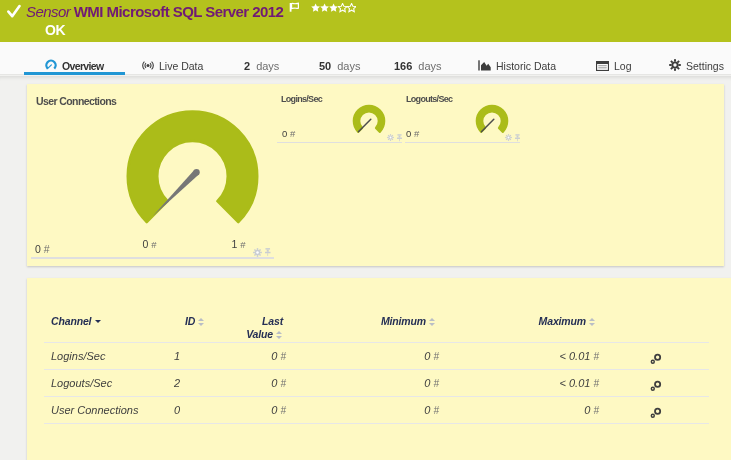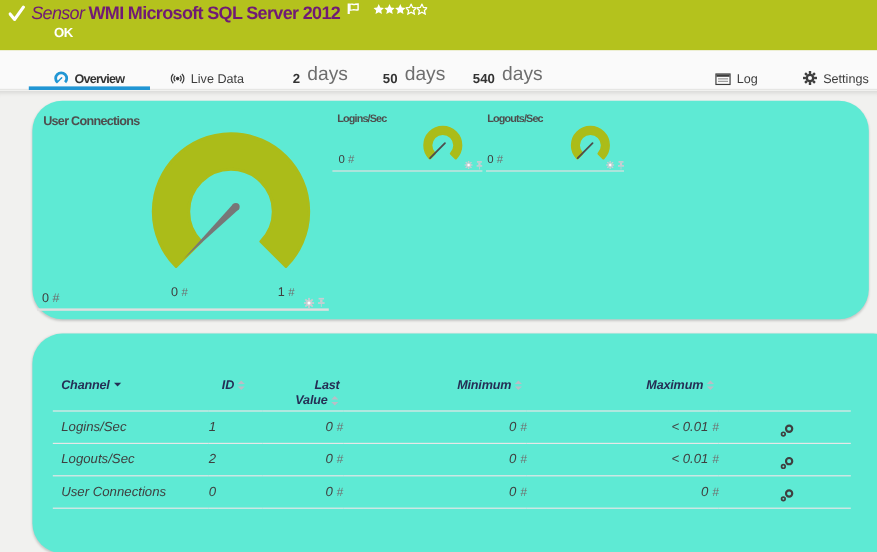--- a/index.html
+++ b/index.html
@@ -10,41 +10,41 @@
   .topbar { position:absolute; left:0; top:0; width:731px; height:42px; background:#b4c21d; }
   .check-icon { position:absolute; left:7px; top:4px; }
   .titleline { position:absolute; left:26px; top:3px; height:20px; white-space:nowrap; color:#701a75; font-size:15px; line-height:18px; }
   .sensor-type { font-style:italic; font-weight:normal; letter-spacing:-0.55px; margin-right:3.5px; }
   .sensor-title { font-weight:bold; letter-spacing:-0.55px; }
   .flag-icon { position:absolute; left:289px; top:2px; }
   .stars { position:absolute; left:310.5px; top:3px; display:flex; gap:0; }
   .stars svg { display:block; }
   .star-filled path { fill:#ffffff; stroke:none; }
   .star-empty path { fill:none; stroke:#ffffff; stroke-width:1.05; stroke-linejoin:miter; }
-  .status-ok { position:absolute; left:45px; top:22px; color:#fff; font-size:11px; font-weight:bold; letter-spacing:-0.5px; }
+  .status-ok { position:absolute; left:45px; top:22px; color:#fff; font-size:14px; font-weight:bold; letter-spacing:-0.5px; }
 
   
   .tabbar { position:absolute; left:0; top:42px; width:731px; height:33px; background:#fafafa; border-bottom:1px solid #e6e6e4; }
   .tab { position:absolute; top:0; height:33px; display:flex; align-items:flex-end; padding-bottom:3px; font-size:10.5px; letter-spacing:0; color:#3d3d3d; cursor:pointer; }
   .tab .ticon { margin-right:5px; display:inline-flex; margin-bottom:1px; }
   .tab-overview { left:45px; font-weight:bold; color:#333; letter-spacing:-0.65px; }
   .tab-live { left:142px; }
   .tab-2days { left:244px; }
   .tab-30days { left:319px; }
   .tab-365days { left:394px; }
   .tab-historic { left:478px; }
   .tab-log { left:596px; }
   .tab-settings { left:669px; }
   .tab .num { font-weight:bold; color:#333; margin-right:6px; font-size:11px; letter-spacing:0; }
-  .tab .unit { color:#6e6e6e; font-size:16px; letter-spacing:0; }
+  .tab .unit { color:#6e6e6e; font-size:11px; letter-spacing:0; }
   .active-underline { position:absolute; left:24px; top:30px; width:101px; height:3px; background:#2196d4; }
 
   
   .content { position:absolute; left:0; top:76px; width:731px; height:384px; background:#f1f1ef; box-shadow:inset 0 5px 4px -4px rgba(0,0,0,0.12); }
-  .panel { position:absolute; background:#5eead4; box-shadow:0 1px 2px rgba(0,0,0,0.18);border-radius:25px; }
+  .panel { position:absolute; background:#fef9c3; box-shadow:0 1px 2px rgba(0,0,0,0.18); }
   .panel-gauges { left:27px; top:8px; width:697px; height:182px; }
   .panel-table { left:27px; top:201.5px; width:726px; height:183px;font-style:italic; }
 
   
   .gtitle { position:absolute; font-size:10.5px; letter-spacing:-0.6px; font-weight:bold; color:#4e4e4e; }
   .gtitle-small { font-size:9px; letter-spacing:-0.7px; }
   .gvalue { position:absolute; font-size:10.5px; color:#3f3f3f; white-space:nowrap; }
   .gvalue .u, .glabel .u { font-size:9.5px; color:#6e6e6e; }
   .glabel { position:absolute; font-size:10.5px; color:#3f3f3f; transform:translateX(-50%); white-space:nowrap; }
   .tile-underline { position:absolute; height:1.6px; background:#dfdfdf; }
@@ -128,22 +128,29 @@
   </div>
   <div class="tab tab-2days">
     <span class="num">2</span>
     <span class="unit">days</span>
   </div>
   <div class="tab tab-30days">
     <span class="num">50</span>
     <span class="unit">days</span>
   </div>
   <div class="tab tab-365days">
-    <span class="num">540</span>
+    <span class="num">166</span>
     <span class="unit">days</span>
+  </div>
+  <div class="tab tab-historic">
+    <svg class="ticon" width="13" height="11" viewBox="0 0 13 11">
+      <rect x="0.3" y="0.3" width="1.4" height="10.2" fill="#3d3d3d"></rect>
+      <path d="M3,10.5 L3,5.2 L6.2,2 L8.6,5.8 L10.2,3.8 L12.7,7.2 L12.7,10.5 Z" fill="#3d3d3d"></path>
+    </svg>
+    <span>Historic Data</span>
   </div>
   <div class="tab tab-log">
     <svg class="ticon" width="13" height="10" viewBox="0 0 13 10">
       <rect x="0.55" y="0.55" width="11.9" height="8.9" fill="none" stroke="#3d3d3d" stroke-width="1.1"></rect>
       <rect x="1" y="1" width="11" height="2" fill="#3d3d3d"></rect>
       <rect x="2.3" y="4.2" width="8.4" height="1" fill="#9a9a9a"></rect>
       <rect x="2.3" y="6.3" width="8.4" height="1" fill="#9a9a9a"></rect>
     </svg>
     <span>Log</span>
   </div>

